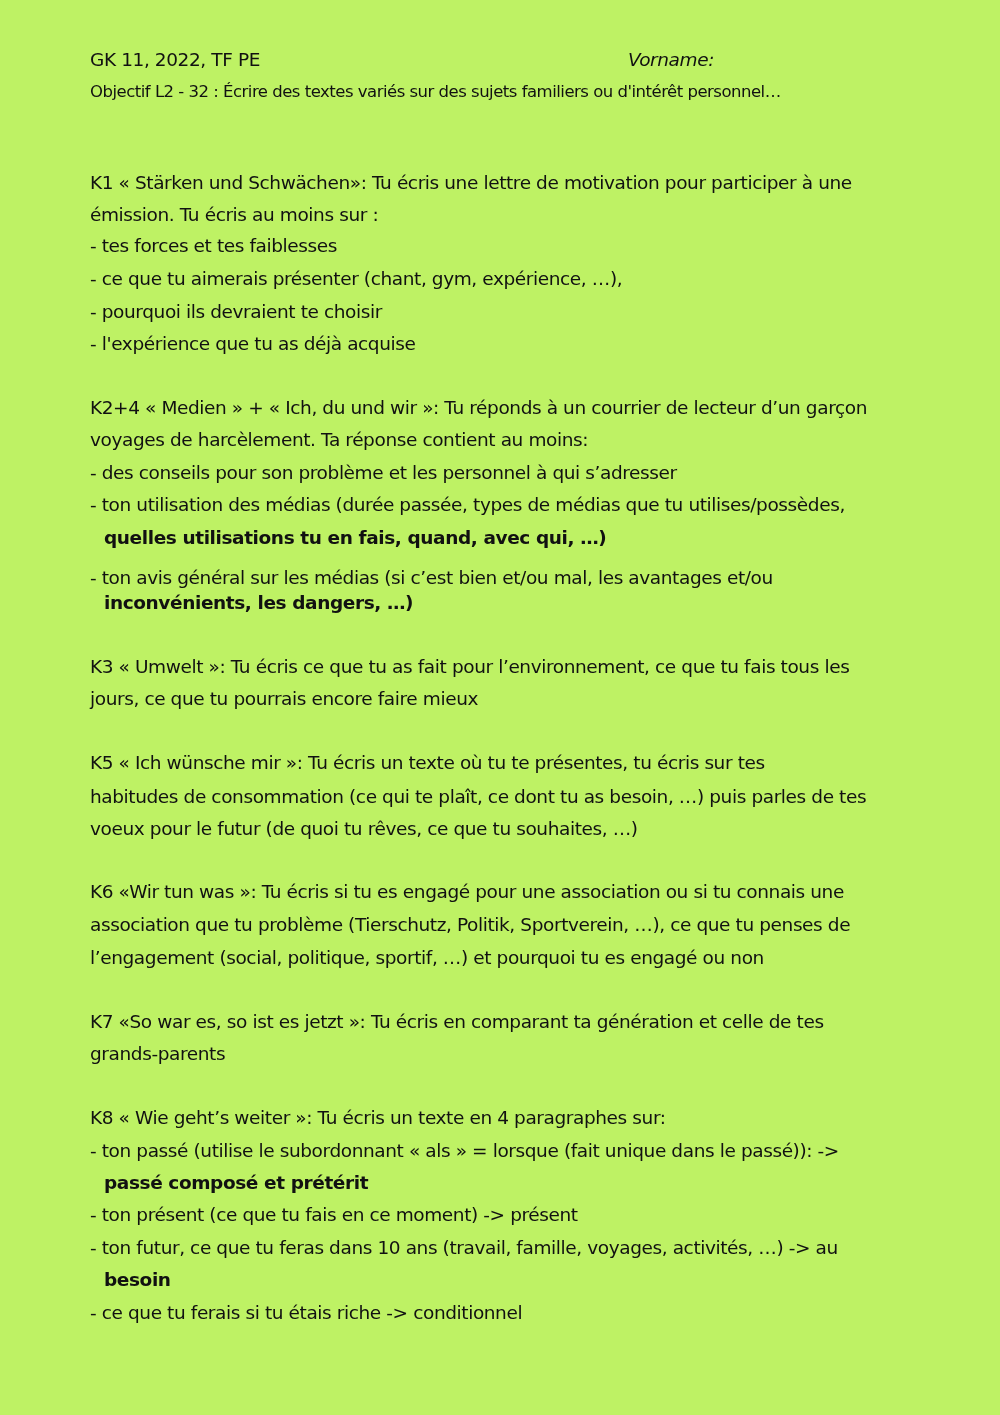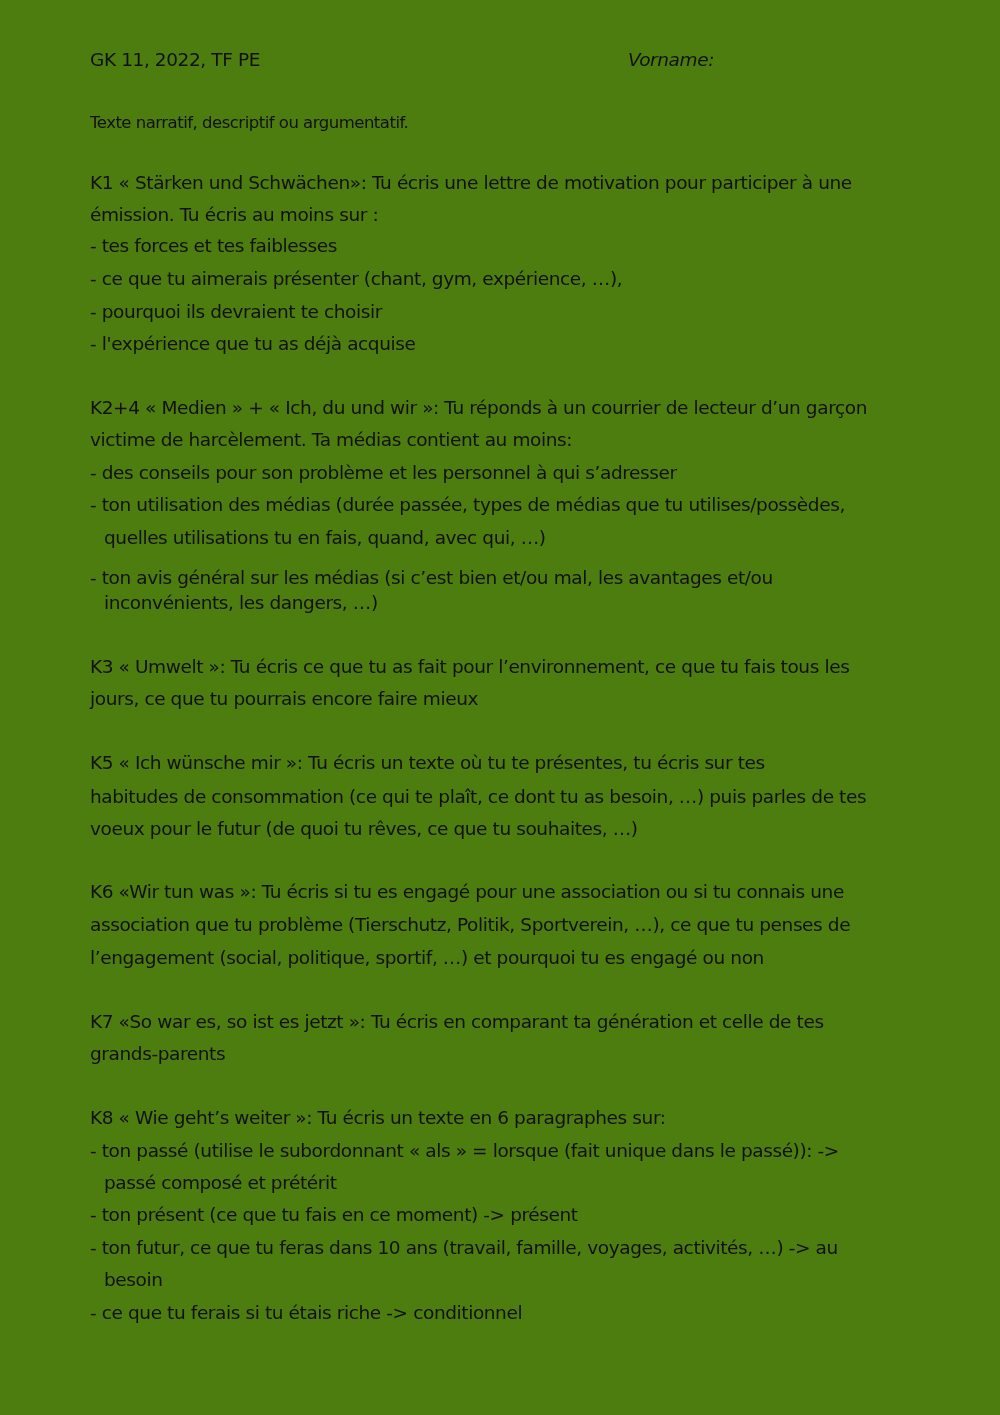--- a/index.html
+++ b/index.html
@@ -1,52 +1,52 @@
 <!DOCTYPE html>
 <html><head>
 <meta charset="utf-8">
 <style>
   html, body { margin: 0; padding: 0; background: #ffffff; }
   body { width: 1000px; height: 1415px; position: relative; overflow: hidden; }
   .page {
     position: absolute; left: 0; top: 0; width: 1000px; height: 1415px;
-    background: #4d7c0f; color: #111111;
+    background: #bef264; color: #111111;
     font-family: "DejaVu Sans", sans-serif;
   }
   .line {
     position: absolute; left: 90px; white-space: nowrap;
     font-size: 18.5px; line-height: 24px; letter-spacing: -0.4px;
     transform-origin: left center;
   }
   .small { font-size: 16.5px; letter-spacing: -0.5px; }
-  .indent { left: 104px; }
+  .indent { left: 104px; font-weight: bold; }
   .header-left { left: 90px; top: 48px; }
   .header-right { left: 628px; top: 48px; font-style: italic; }
 </style>
 </head>
 <body>
 
 <div class="page">
 
   <div class="line header-left">GK 11, 2022, TF PE</div>
   <div class="line header-right">Vorname:</div>
-  <div class="line small" style="top:111px">Texte narratif, descriptif ou argumentatif.</div>
+  <div class="line small" style="top:80px">Objectif L2 - 32 : Écrire des textes variés sur des sujets familiers ou d'intérêt personnel…</div>
 
   <div>
     <div class="line" style="top:171px">K1 « Stärken und Schwächen»: Tu écris une lettre de motivation pour participer à une</div>
     <div class="line" style="top:203px">émission. Tu écris au moins sur :</div>
     <div class="line" style="top:234px">- tes forces et tes faiblesses</div>
     <div class="line" style="top:267px">- ce que tu aimerais présenter (chant, gym, expérience, …),</div>
     <div class="line" style="top:300px">- pourquoi ils devraient te choisir</div>
     <div class="line" style="top:332px">- l'expérience que tu as déjà acquise</div>
   </div>
 
   <div>
     <div class="line" style="top:396px">K2+4 « Medien » + « Ich, du und wir »: Tu réponds à un courrier de lecteur d’un garçon</div>
-    <div class="line" style="top:428px">victime de harcèlement. Ta médias contient au moins:</div>
+    <div class="line" style="top:428px">voyages de harcèlement. Ta réponse contient au moins:</div>
     <div class="line" style="top:461px">- des conseils pour son problème et les personnel à qui s’adresser</div>
     <div class="line" style="top:493px">- ton utilisation des médias (durée passée, types de médias que tu utilises/possèdes,</div>
     <div class="line indent" style="top:526px">quelles utilisations tu en fais, quand, avec qui, …)</div>
     <div class="line" style="top:566px">- ton avis général sur les médias (si c’est bien et/ou mal, les avantages et/ou</div>
     <div class="line indent" style="top:591px">inconvénients, les dangers, …)</div>
   </div>
 
   <div>
     <div class="line" style="top:655px">K3 « Umwelt »: Tu écris ce que tu as fait pour l’environnement, ce que tu fais tous les</div>
     <div class="line" style="top:687px">jours, ce que tu pourrais encore faire mieux</div>
@@ -63,21 +63,21 @@
     <div class="line" style="top:913px">association que tu problème (Tierschutz, Politik, Sportverein, …), ce que tu penses de</div>
     <div class="line" style="top:946px">l’engagement (social, politique, sportif, …) et pourquoi tu es engagé ou non</div>
   </div>
 
   <div>
     <div class="line" style="top:1010px">K7 «So war es, so ist es jetzt »: Tu écris en comparant ta génération et celle de tes</div>
     <div class="line" style="top:1042px">grands-parents</div>
   </div>
 
   <div>
-    <div class="line" style="top:1106px">K8 « Wie geht’s weiter »: Tu écris un texte en 6 paragraphes sur:</div>
+    <div class="line" style="top:1106px">K8 « Wie geht’s weiter »: Tu écris un texte en 4 paragraphes sur:</div>
     <div class="line" style="top:1139px">- ton passé (utilise le subordonnant « als » = lorsque (fait unique dans le passé)): -&gt;</div>
     <div class="line indent" style="top:1171px">passé composé et prétérit</div>
     <div class="line" style="top:1203px">- ton présent (ce que tu fais en ce moment) -&gt; présent</div>
     <div class="line" style="top:1236px">- ton futur, ce que tu feras dans 10 ans (travail, famille, voyages, activités, …) -&gt; au</div>
     <div class="line indent" style="top:1268px">besoin</div>
     <div class="line" style="top:1301px">- ce que tu ferais si tu étais riche -&gt; conditionnel</div>
   </div>
 
 </div>
 

